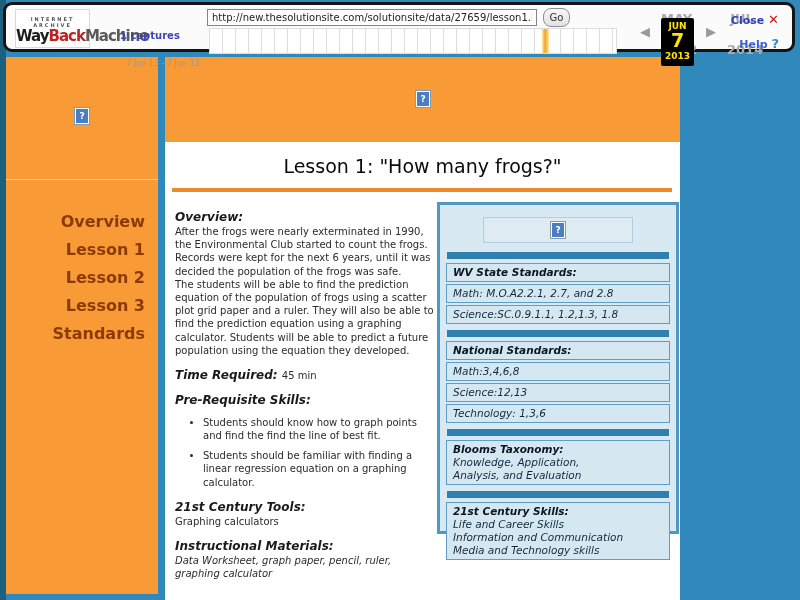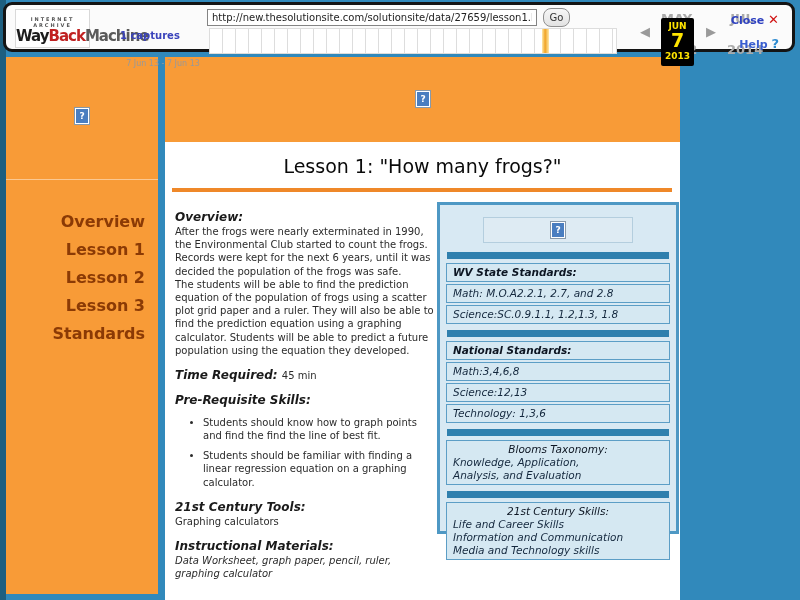--- a/index.html
+++ b/index.html
@@ -81,21 +81,21 @@
 
   
   .standards { position:absolute; left:272px; top:60px; width:242px; height:332px;
                border:3px solid #4E98C4; background:#D8E9F3; padding:4px 6px; }
   .placeholder { width:150px; height:26px; margin:8px auto 9px; border:1px solid #B4CEDE;
                  background:#DEEBF3; display:flex; align-items:center; justify-content:center; }
   .sep { height:7px; background:#2F80AE; margin:0 1px 4px; }
   .srow { border:1px solid #5C9EC6; background:#D5E8F2; padding:2px 6px; margin-bottom:2px;
           font-size:10.5px; font-style:italic; color:#13273D; line-height:13px; }
   .srow.head { font-weight:bold; color:#0c1522; }
-  .srow .head-line { font-weight:normal; font-style:italic; color:#0c1522;text-align:center; }
+  .srow .head-line { font-weight:bold; font-style:italic; color:#0c1522; }
   .gap { height:4px; }
 </style>
 </head>
 <body>
 
 <div class="left-edge"></div>
 
 <div class="toolbar">
   <div class="logo">
     <div class="logo-top">INTERNET ARCHIVE</div>

